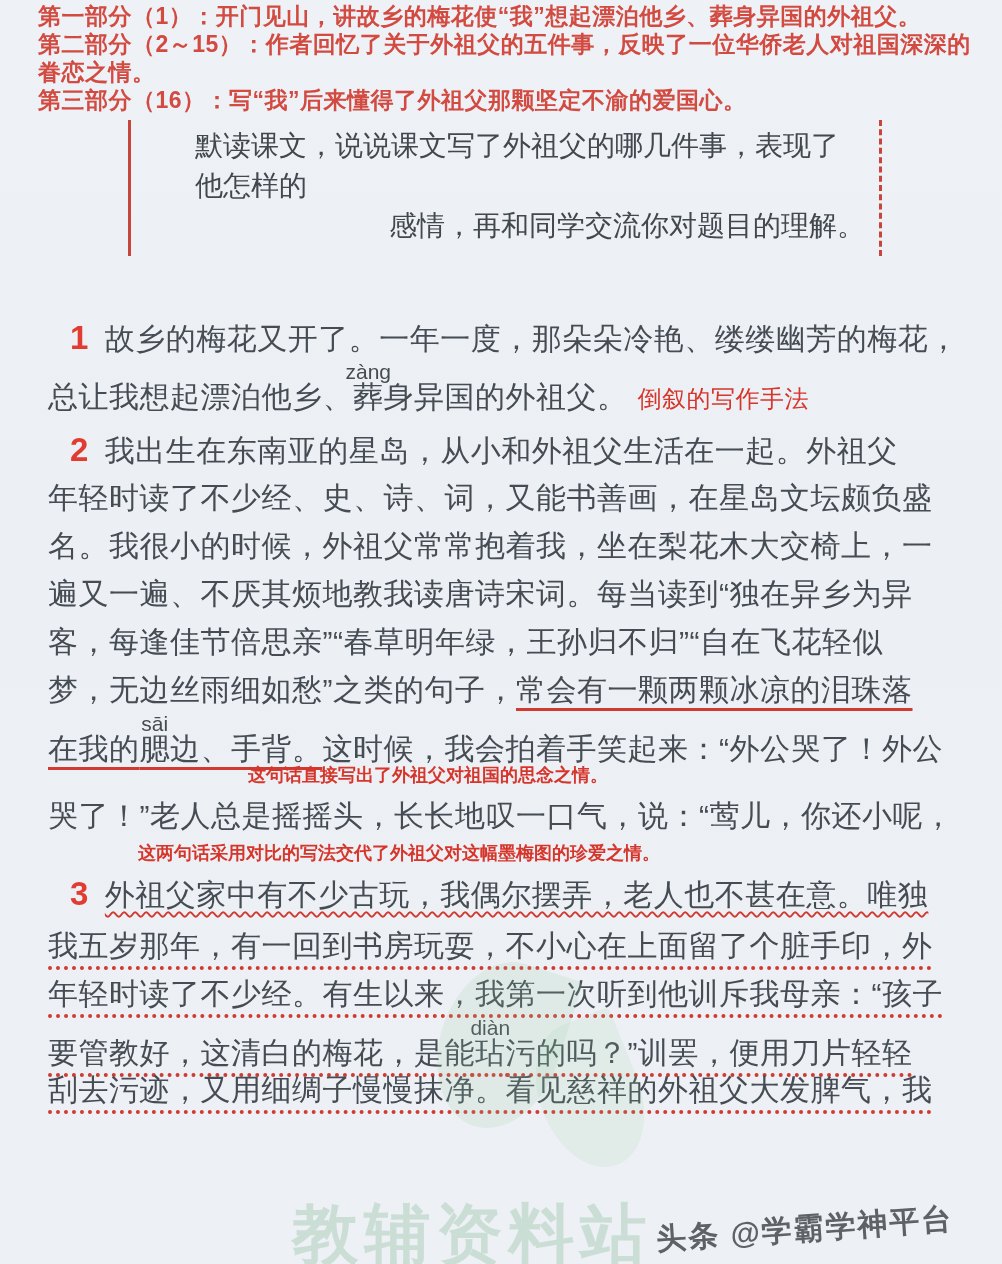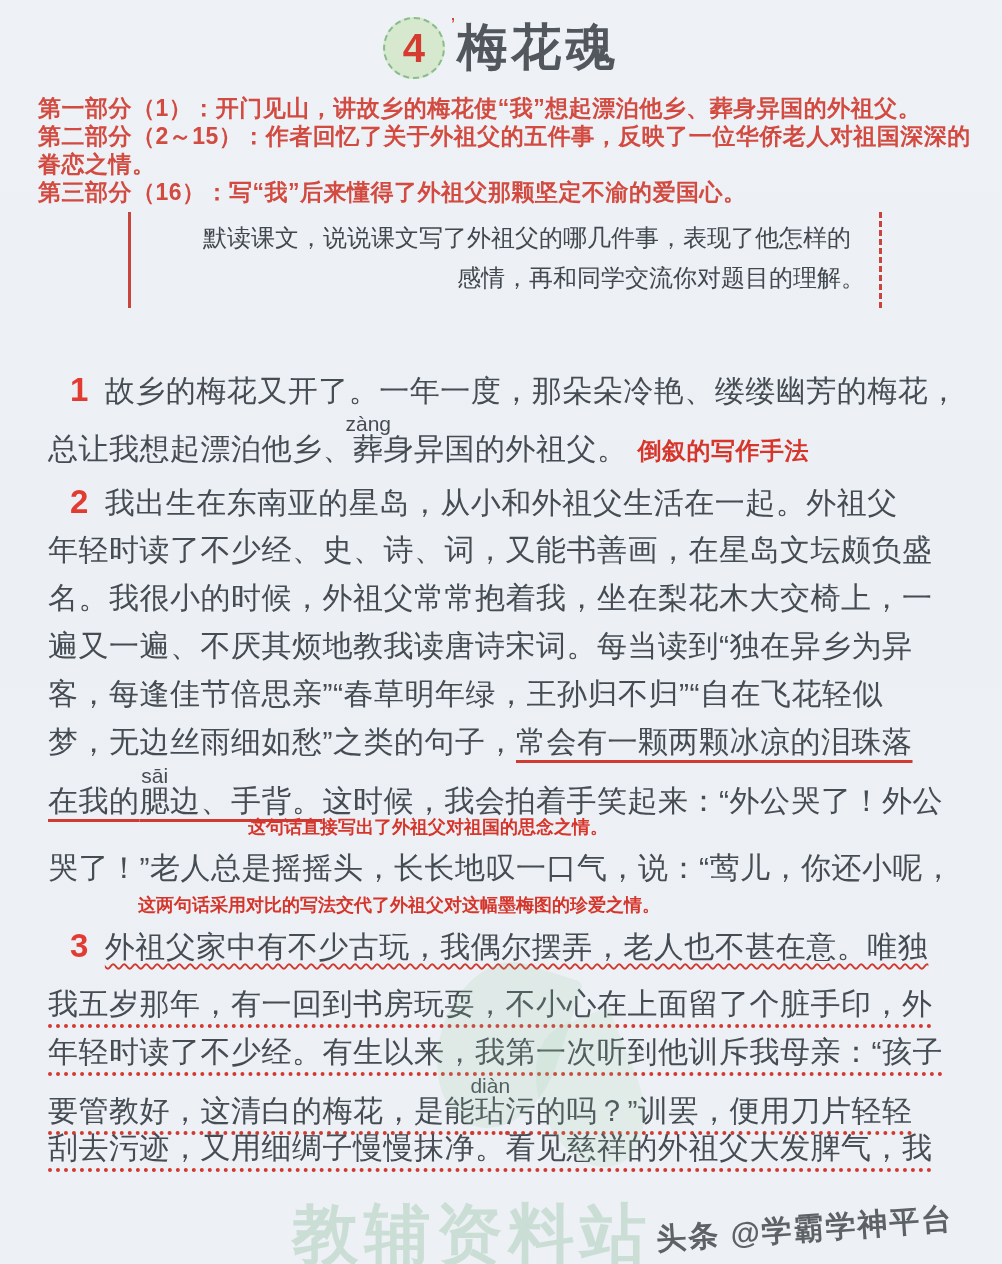--- a/index.html
+++ b/index.html
@@ -18,32 +18,32 @@
   }
   .title-mark{color:#d53b31;font-size:20px;vertical-align:top;margin-right:2px;}
   .title{display:inline-block;vertical-align:middle;margin:0;font-size:50px;letter-spacing:4px;
     color:#51575d;font-weight:bold;font-family:"Liberation Serif","DejaVu Serif",serif;}
   
   .parts{padding:2px 30px 0 38px;}
   .part-line{font-size:23px;line-height:28px;color:#d24a40;font-weight:bold;letter-spacing:0.5px;}
   
   .prompt{
     margin:6px 120px 0 128px;border-left:3px solid #c8453c;border-right:3px dashed #c8453c;
-    padding:6px 14px 10px 14px;color:#41484e;
-    font-family:Liberation Sans, sans-serif;font-size:24px;line-height:40px;
+    padding:6px 14px 10px 6px;color:#41484e;
+    font-family:Liberation Sans, sans-serif;font-size:28px;line-height:40px;
   }
   .prompt .pl1{padding-left:58px;}
   .prompt .pl2{padding-left:4px;text-align:right;}
   
   .doc{padding:58px 30px 0 48px;position:relative;}
   .line{height:48px;line-height:48px;font-size:30px;white-space:nowrap;letter-spacing:0.5px;color:#454c53;}
   .line.anno{height:30px;line-height:26px;font-size:18px;color:#d6352b;font-weight:bold;letter-spacing:0;}
   .seg-num{color:#e23b31;font-size:33px;font-weight:bold;margin-right:16px;}
   .seg-n{}
-  .seg-r{color:#d6352b;font-size:24px;font-weight:bold;margin-left:10px;}
+  .seg-r{color:#d6352b;font-size:24px;font-weight:normal;margin-left:10px;}
   .seg-u{text-decoration:underline;text-decoration-color:#d03a30;text-decoration-thickness:3px;text-underline-offset:8px;}
   .seg-w{text-decoration:underline wavy;text-decoration-color:#d03a30;text-decoration-thickness:2px;text-underline-offset:6px;}
   .seg-d{text-decoration:underline dotted;text-decoration-color:#d03a30;text-decoration-thickness:4px;text-underline-offset:10px;}
   ruby{ruby-align:center;}
   rt{font-size:21px;color:#454c52;letter-spacing:0;font-weight:normal;}
   
   .wm-brand{
     position:absolute;right:48px;bottom:14px;font-size:30px;color:#4e5357;letter-spacing:2px;
     transform:rotate(-4deg);opacity:0.9;font-weight:bold;
   }
@@ -54,23 +54,20 @@
   }
   .wm-leaf{position:absolute;background:rgba(150,205,165,0.16);border-radius:50% 6px 50% 50%;pointer-events:none;}
   .leaf1{width:120px;height:170px;left:440px;top:960px;transform:rotate(18deg);}
   .leaf2{width:100px;height:150px;left:540px;top:1020px;transform:rotate(-22deg);background:rgba(150,205,165,0.13);}
 </style>
 </head>
 <body>
 
 <div id="page">
 
-  <div class="header">
-    <span class="badge"><span>4</span></span><span class="title-mark">’</span><h1 class="title">梅花魂</h1>
-  </div>
 
   <div class="parts">
     <div class="part-line">第一部分（1）：开门见山，讲故乡的梅花使“我”想起漂泊他乡、葬身异国的外祖父。</div>
     <div class="part-line">第二部分（2～15）：作者回忆了关于外祖父的五件事，反映了一位华侨老人对祖国深深的眷恋之情。</div>
     <div class="part-line">第三部分（16）：写“我”后来懂得了外祖父那颗坚定不渝的爱国心。</div>
   </div>
 
   <div class="prompt">
     <div class="pl1">默读课文，说说课文写了外祖父的哪几件事，表现了他怎样的</div>
     <div class="pl2">感情，再和同学交流你对题目的理解。</div>
@@ -83,21 +80,21 @@
       <div class="line"><span class="seg-n">年轻时读了不少经、史、诗、词，又能书善画，在星岛文坛颇负盛</span></div>
       <div class="line"><span class="seg-n">名。我很小的时候，外祖父常常抱着我，坐在梨花木大交椅上，一</span></div>
       <div class="line"><span class="seg-n">遍又一遍、不厌其烦地教我读唐诗宋词。每当读到“独在异乡为异</span></div>
       <div class="line"><span class="seg-n">客，每逢佳节倍思亲”“春草明年绿，王孙归不归”“自在飞花轻似</span></div>
       <div class="line"><span class="seg-n">梦，无边丝雨细如愁”之类的句子，</span><span class="seg-u">常会有一颗两颗冰凉的泪珠落</span></div>
       <div class="line"><span class="seg-u">在我的</span><ruby class="seg-u">腮<rt>sāi</rt></ruby><span class="seg-u">边、手背。</span><span class="seg-n">这时候，我会拍着手笑起来：“外公哭了！外公</span></div>
       <div class="line anno" style="padding-left: 200px;"><span class="seg-a">这句话直接写出了外祖父对祖国的思念之情。</span></div>
       <div class="line"><span class="seg-n">哭了！”老人总是摇摇头，长长地叹一口气，说：“莺儿，你还小呢，</span></div>
       <div class="line anno" style="padding-left: 90px;"><span class="seg-a">这两句话采用对比的写法交代了外祖父对这幅墨梅图的珍爱之情。</span></div>
       <div class="line" style="padding-left: 22px;"><span class="seg-num">3</span><span class="seg-w">外祖父家中有不少古玩，我偶尔摆弄，老人也不甚在意。唯独</span></div>
-      <div class="line" style="margin-top: 10px;"><span class="seg-d">我五岁那年，有一回到书房玩耍，不小心在上面留了个脏手印，外</span></div>
+      <div class="line" style="margin-top: 4px;"><span class="seg-d">我五岁那年，有一回到书房玩耍，不小心在上面留了个脏手印，外</span></div>
       <div class="line"><span class="seg-d">年轻时读了不少经。有生以来，我第一次听到他训斥我母亲：“孩子</span></div>
       <div class="line"><span class="seg-d">要管教好，这清白的梅花，是能</span><ruby class="seg-d">玷<rt>diàn</rt></ruby><span class="seg-d">污的吗？”训罢，便用刀片轻轻</span></div>
       <div class="line"><span class="seg-d">刮去污迹，又用细绸子慢慢抹净。看见慈祥的外祖父大发脾气，我</span></div>
     </div>
 
   <div class="wm-leaf leaf1"></div>
   <div class="wm-leaf leaf2"></div>
   <div class="wm-bg">教辅资料站</div>
   <div class="wm-brand">头条 @学霸学神平台</div>
 

